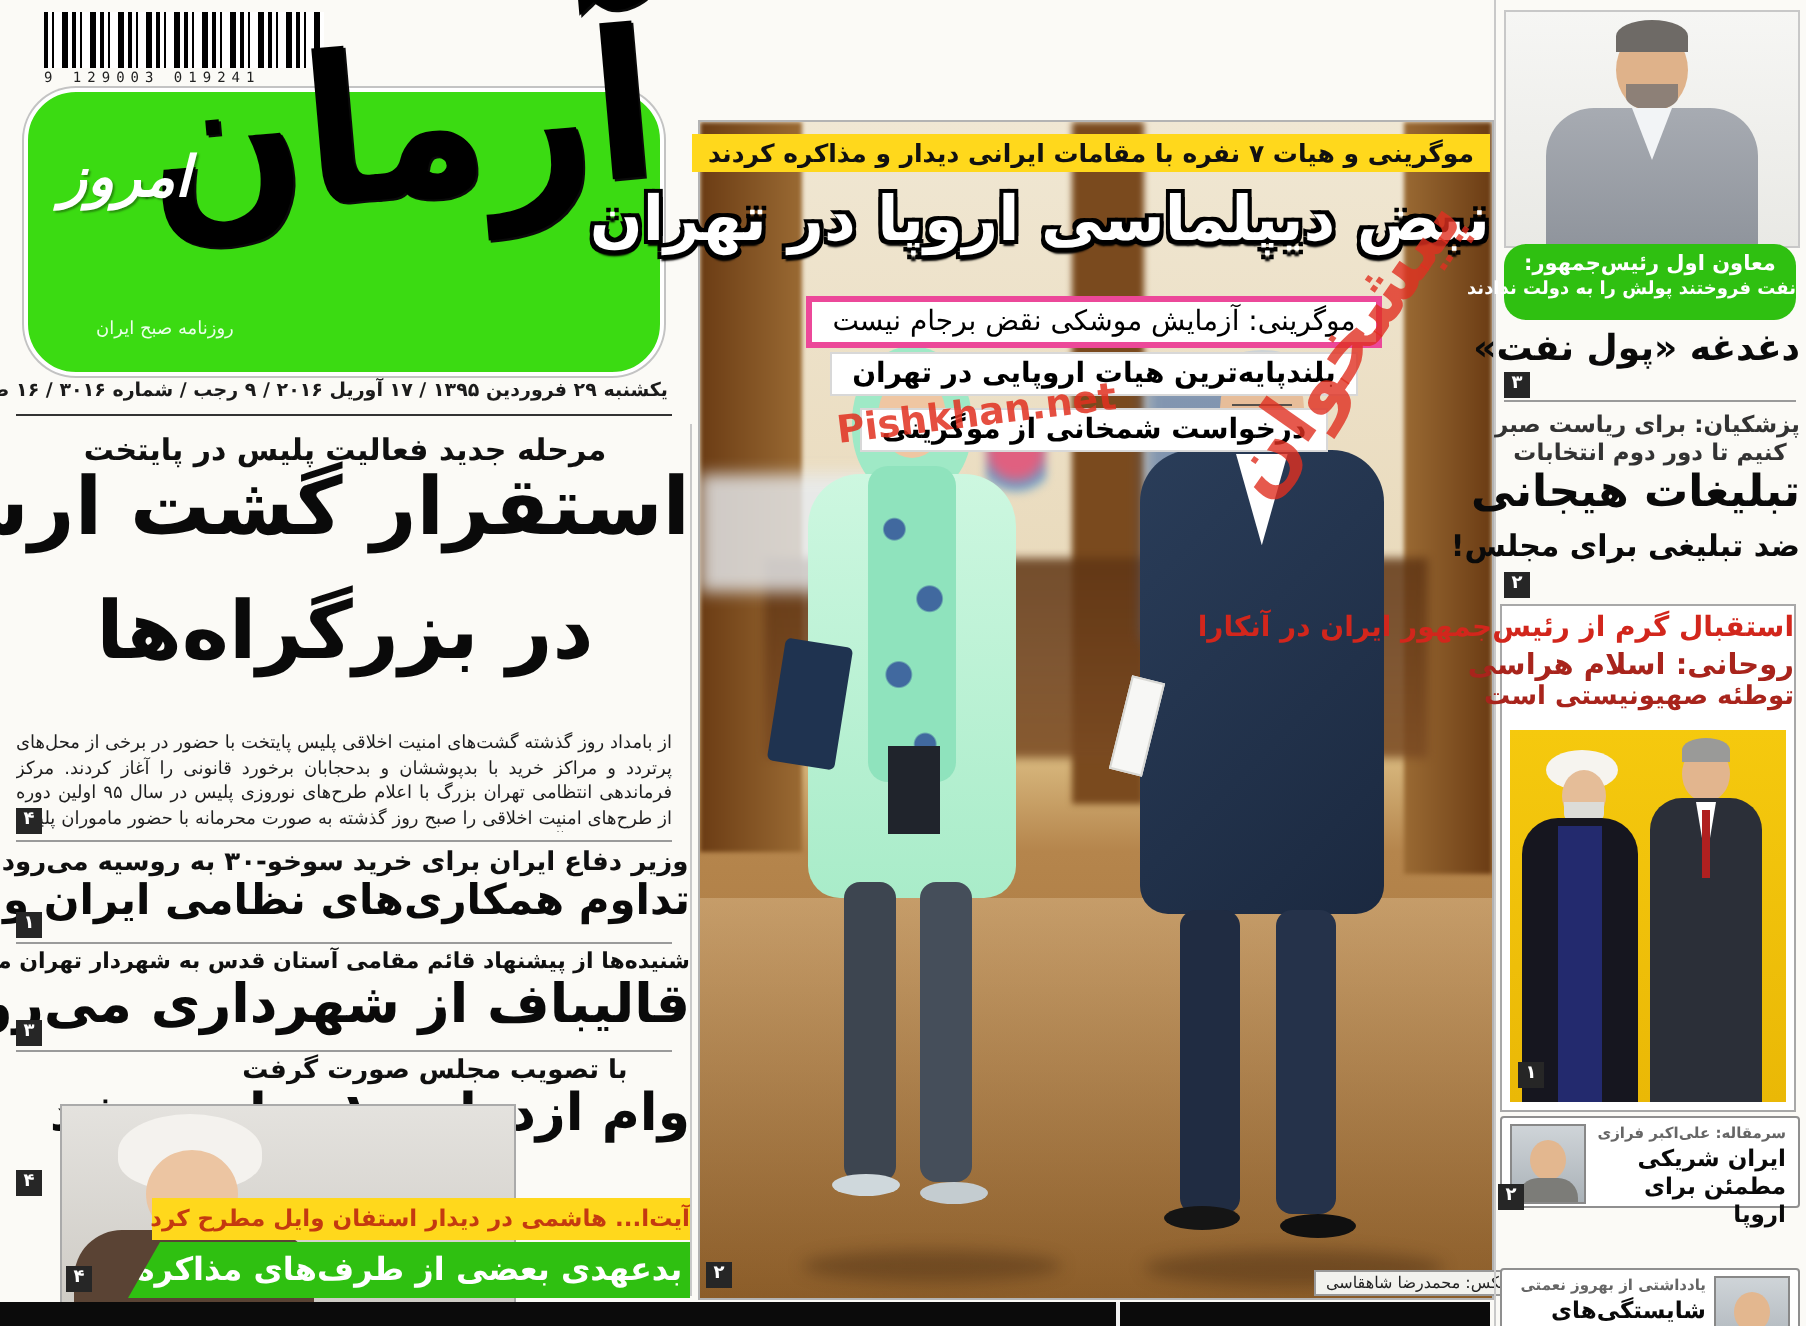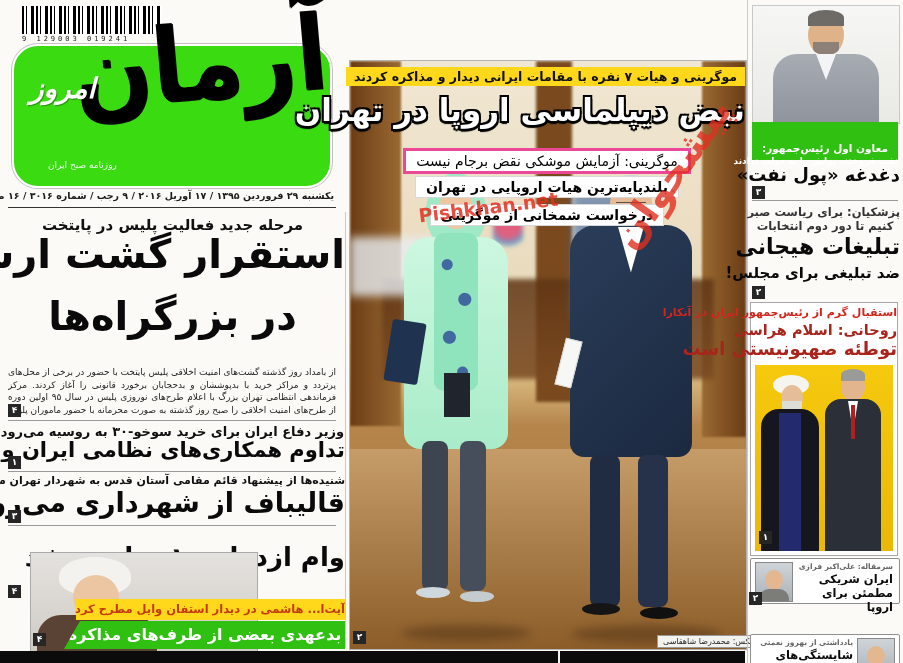--- a/index.html
+++ b/index.html
@@ -67,20 +67,21 @@
   <div class="abs kick nw" style="left:0;top:424px;width:345px;font-size:13px;">وزیر دفاع ایران برای خرید سوخو-۳۰ به روسیه می‌رود</div>
   <div class="abs head nw" style="left:0;top:438px;width:345px;font-size:21px;">تداوم همکاری‌های نظامی ایران و روسیه</div>
   <div class="ref" style="left:8px;top:456px;">۱</div>
   <div class="rule" style="left:8px;top:471px;width:328px;"></div>
 
   <div class="abs kick nw" style="left:0;top:474px;width:345px;font-size:11px;">شنیده‌ها از پیشنهاد قائم مقامی آستان قدس به شهردار تهران می‌گوید</div>
   <div class="abs head nw" style="left:0;top:487px;width:345px;font-size:27px;">قالیباف از شهرداری می‌رود؟</div>
   <div class="ref" style="left:8px;top:510px;">۳</div>
   <div class="rule" style="left:8px;top:525px;width:328px;"></div>
 
+  <div class="abs kick nw" style="left:90px;top:528px;width:255px;font-size:13px;">با تصویب مجلس صورت گرفت</div>
   <div class="abs head nw" style="left:70px;top:542px;width:275px;font-size:26px;">وام ازدواج ۱۰ میلیون شد</div>
   <div class="ref" style="left:8px;top:585px;">۴</div>
 
   <div class="abs" style="left:30px;top:552px;width:226px;height:98px;background:linear-gradient(#e4e2de,#cfccc6);border:1px solid #aaa;overflow:hidden;">
     <div class="abs" style="left:28px;top:4px;width:72px;height:38px;border-radius:50% 50% 40% 40%;background:#f4f2ee;"></div>
     <div class="abs" style="left:42px;top:22px;width:46px;height:44px;border-radius:50%;background:#ecc5a2;"></div>
     <div class="abs" style="left:46px;top:48px;width:38px;height:20px;border-radius:0 0 50% 50%;background:#e8e6e2;"></div>
     <div class="abs" style="left:6px;top:62px;width:120px;height:46px;border-radius:24px 24px 0 0;background:#5a4334;"></div>
   </div>
   <div class="ref" style="left:33px;top:633px;">۴</div>
@@ -152,38 +153,38 @@
 
   <div class="vline" style="left:747px;top:0;height:663px;"></div>
 
   <div class="abs" style="left:752px;top:5px;width:146px;height:117px;background:linear-gradient(#f6f6f4,#e9e9e5);border:1px solid #c8c8c8;overflow:hidden;">
     <div class="abs" style="left:55px;top:8px;width:36px;height:42px;border-radius:50%;background:#dfb28a;"></div>
     <div class="abs" style="left:55px;top:4px;width:36px;height:16px;border-radius:50% 50% 0 0;background:#6e6a66;"></div>
     <div class="abs" style="left:60px;top:36px;width:26px;height:13px;border-radius:0 0 50% 50%;background:#8d8077;"></div>
     <div class="abs" style="left:20px;top:48px;width:106px;height:70px;border-radius:24px 24px 0 0;background:linear-gradient(#a7abb2,#8f949c);"></div>
     <div class="abs" style="left:63px;top:48px;width:20px;height:26px;background:#f2f4f6;clip-path:polygon(0 0,100% 0,50% 100%);"></div>
   </div>
-  <div class="abs" style="left:752px;top:122px;width:146px;height:38px;background:#2fc011;text-align:center;color:#fff;font-weight:bold;padding-top:20px;box-sizing:border-box;">
+  <div class="abs" style="left:752px;top:122px;width:146px;height:38px;background:#2fc011;text-align:center;color:#fff;font-weight:bold;padding-top:4px;box-sizing:border-box;border-radius:11px;">
     <div class="nw" style="font-size:10.5px;">معاون اول رئیس‌جمهور:</div>
     <div class="nw" style="font-size:9px;margin-top:2px;">نفت فروختند پولش را به دولت ندادند</div>
   </div>
   <div class="abs head nw" style="left:750px;top:164px;width:150px;font-size:18px;">دغدغه «پول نفت»</div>
   <div class="ref" style="left:752px;top:186px;">۳</div>
   <div class="rule" style="left:752px;top:200px;width:146px;"></div>
 
   <div class="abs kick nw" style="left:750px;top:205px;width:150px;font-size:11.5px;color:#333;">پزشکیان: برای ریاست صبر</div>
   <div class="abs kick nw" style="left:750px;top:219px;width:150px;font-size:11.5px;color:#333;">کنیم تا دور دوم انتخابات</div>
   <div class="abs head nw" style="left:750px;top:234px;width:150px;font-size:22px;">تبلیغات هیجانی</div>
   <div class="abs head nw" style="left:750px;top:264px;width:150px;font-size:15px;">ضد تبلیغی برای مجلس!</div>
   <div class="ref" style="left:752px;top:286px;">۲</div>
 
   <div class="abs" style="left:750px;top:302px;width:148px;height:254px;border:1px solid #a8a8a8;background:#fff;box-sizing:border-box;">
-    <div class="kick nw" style="font-size:11px;color:#d2261c;margin-top:3px;">استقبال گرم از رئیس‌جمهور ایران در آنکارا</div>
+    <div class="kick nw" style="font-size:14px;color:#d2261c;margin-top:3px;">استقبال گرم از رئیس‌جمهور ایران در آنکارا</div>
     <div class="head nw" style="font-size:14.5px;color:#a8241c;margin-top:3px;">روحانی: اسلام هراسی</div>
-    <div class="head nw" style="font-size:18px;color:#a8241c;text-align:right;">توطئه صهیونیستی است</div>
+    <div class="head nw" style="font-size:13px;color:#a8241c;text-align:right;">توطئه صهیونیستی است</div>
     <div class="abs" style="left:4px;top:62px;width:138px;height:186px;background:linear-gradient(#f5c90e,#eab806);overflow:hidden;">
       <div class="abs" style="left:18px;top:10px;width:36px;height:20px;border-radius:50%;background:#f6f4ef;"></div>
       <div class="abs" style="left:26px;top:20px;width:22px;height:26px;border-radius:50%;background:#e5bd98;"></div>
       <div class="abs" style="left:27px;top:36px;width:20px;height:12px;border-radius:0 0 50% 50%;background:#dcdcd8;"></div>
       <div class="abs" style="left:6px;top:44px;width:58px;height:142px;border-radius:18px 18px 0 0;background:#16161f;"></div>
       <div class="abs" style="left:24px;top:48px;width:22px;height:138px;background:#232a6e;"></div>
       <div class="abs" style="left:86px;top:8px;width:24px;height:28px;border-radius:50%;background:#e2b58e;"></div>
       <div class="abs" style="left:86px;top:4px;width:24px;height:12px;border-radius:50% 50% 0 0;background:#9a9a98;"></div>
       <div class="abs" style="left:70px;top:34px;width:56px;height:152px;border-radius:16px 16px 0 0;background:#2b2f38;"></div>
       <div class="abs" style="left:93px;top:36px;width:10px;height:30px;background:#fff;clip-path:polygon(0 0,100% 0,50% 100%);"></div>

